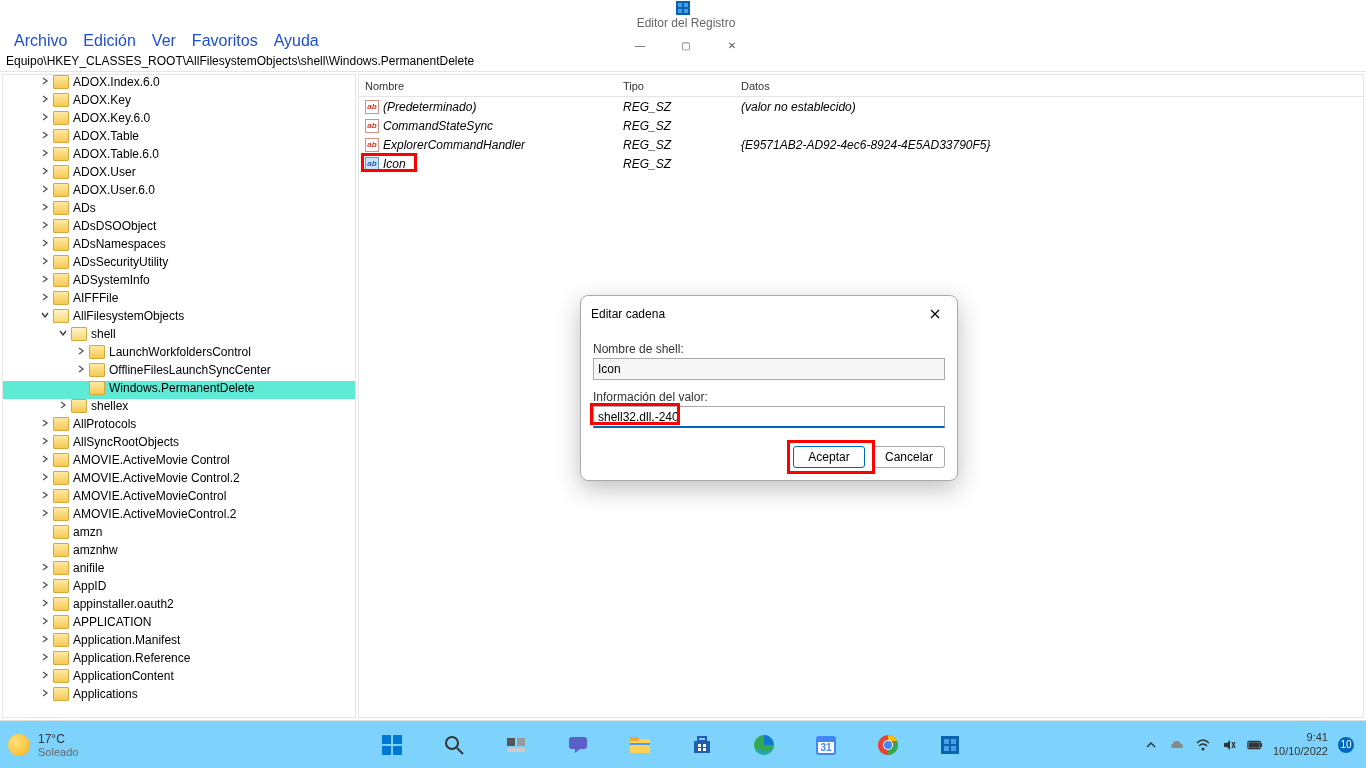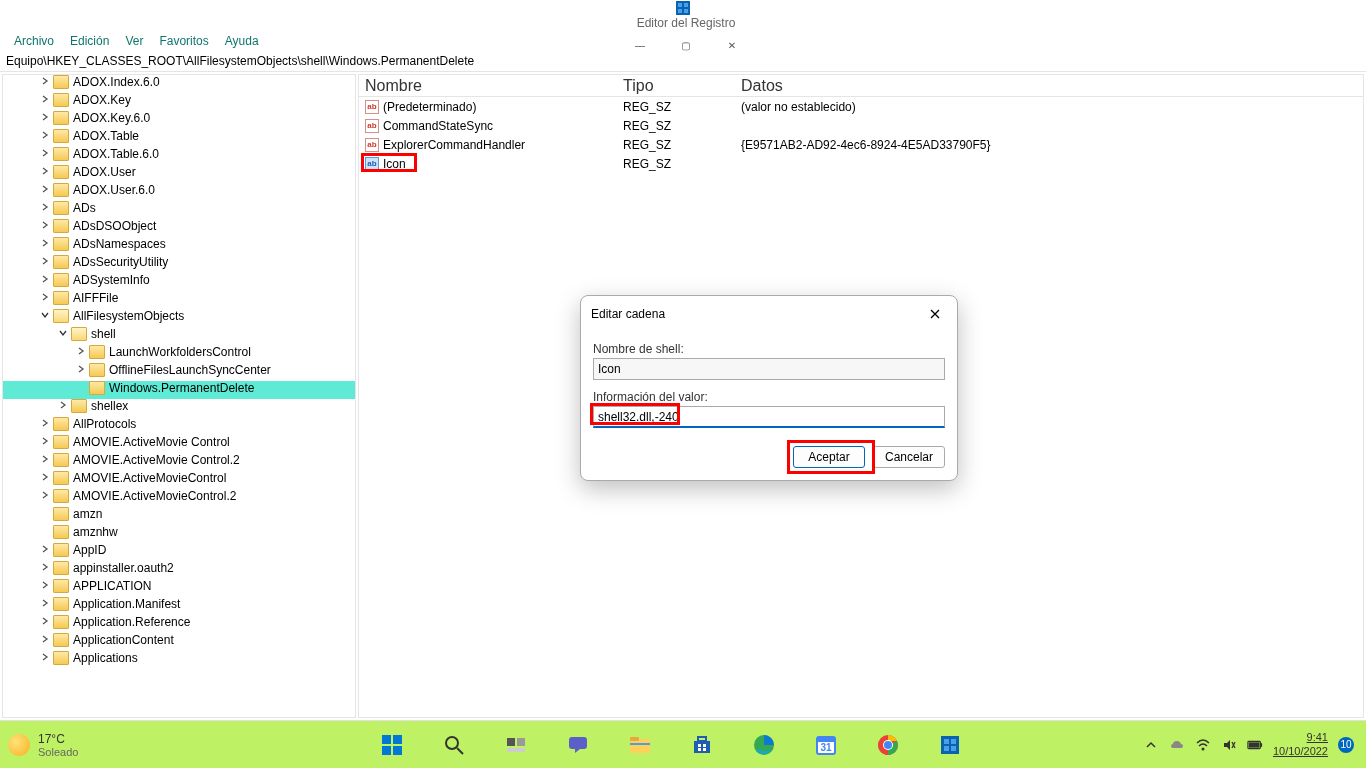--- a/index.html
+++ b/index.html
@@ -6,21 +6,21 @@
 html, body { width: 1366px; height: 768px; overflow: hidden; background: #fff; }
 
 
 .titlebar { height: 30px; display: flex; align-items: center; padding-left: 6px; color: #000; font-size: 12px; flex-direction: column; }
 .titlebar .app-icon { width: 16px; height: 16px; margin-right: 6px; display: inline-flex; align-items: center; justify-content: center; }
 .titlebar .title-text { flex: 1; color: #666; font-size: 12px; }
 .titlebar .win-controls { display: flex; }
 .titlebar .win-btn { width: 46px; height: 30px; display: flex; align-items: center; justify-content: center; color: #555; font-size: 10px; }
 
 
-.menubar { height: 22px; display: flex; align-items: center; padding-left: 6px; font-size: 12px; color: #0f766e; }
+.menubar { height: 22px; display: flex; align-items: center; padding-left: 6px; font-size: 16px; color: #1d4ed8; }
 .menubar .menu-item { padding: 2px 8px; }
 
 
 .addressbar { height: 20px; font-size: 12px; padding: 2px 6px; color: #000; border-bottom: 1px solid #e5e5e5; }
 
 
 .main { display: flex; height: calc(768px - 30px - 22px - 20px - 48px); }
 .tree-pane { width: 354px; border: 1px solid #e5e5e5; margin: 2px 0 2px 2px; overflow-y: scroll; overflow-x: hidden; font-size: 12px; position: relative; }
 .tree-pane::-webkit-scrollbar { width: 16px; }
 .tree-pane::-webkit-scrollbar-track { background: #f0f0f0; }
@@ -33,26 +33,26 @@
 .chevron.empty { visibility: hidden; }
 .folder-icon { width: 16px; height: 14px; background: linear-gradient(#ffe9a6,#f5c953); border: 1px solid #d6a93a; border-radius: 1px; margin-right: 4px; flex-shrink: 0; position: relative; }
 .folder-icon.open { background: linear-gradient(#fff3c9,#f8d976); }
 .tree-row.selected { background: #5eead4; }
 
 .indent-0 { padding-left: 36px; }
 .indent-1 { padding-left: 54px; }
 .indent-2 { padding-left: 72px; }
 
 
-.list-header { display: flex; height: 22px; align-items: center; border-bottom: 1px solid #e5e5e5; font-size: 16px; color: #333; }
+.list-header { display: flex; height: 22px; align-items: center; border-bottom: 1px solid #e5e5e5; font-size: 11px; color: #333; }
 .list-header .col { padding-left: 6px; }
 .col-name { width: 258px; }
 .col-type { width: 118px; }
 .col-data { flex: 1; }
-.list-row { display: flex; height: 19px; align-items: center; }
+.list-row { display: flex; height: 19px; align-items: center; font-style: italic; }
 .list-row .col { padding-left: 6px; white-space: nowrap; overflow: hidden; }
 .reg-icon { width: 14px; height: 14px; margin-right: 4px; display: inline-flex; align-items: center; justify-content: center; font-size: 8px; font-weight: bold; flex-shrink: 0; }
 .reg-icon.string { color: #cc3a2b; border: 1px solid #d68f87; background: #fff; }
 .reg-icon.string::before { content: "ab"; }
 .list-row .col-name { display: flex; align-items: center; }
 
 
 .red-box { border: 3px solid #ff0000; position: absolute; pointer-events: none; }
 
 
@@ -63,28 +63,28 @@
 .dialog-body { padding: 6px 12px 12px 12px; font-size: 12px; }
 .dialog-label { margin-top: 4px; margin-bottom: 2px; color: #333; }
 .dialog-input { width: 100%; height: 22px; border: 1px solid #aaa; padding: 2px 4px; font-size: 12px; font-family: inherit; }
 .dialog-input.readonly { background: #f7f7f7; }
 .dialog-input.value { border-bottom: 2px solid #0067c0; }
 .dialog-buttons { display: flex; justify-content: flex-end; gap: 8px; margin-top: 18px; }
 .dialog-btn { width: 72px; height: 22px; border: 1px solid #aaa; background: #fdfdfd; font-size: 12px; border-radius: 3px; display: flex; align-items: center; justify-content: center; }
 .dialog-btn.primary { border: 1px solid #0067c0; }
 
 
-.taskbar { position: absolute; left: 0; bottom: 0; width: 1366px; height: 48px; background: #bef264; border-top: 1px solid #e0e0e0; display: flex; align-items: center; }
+.taskbar { position: absolute; left: 0; bottom: 0; width: 1366px; height: 48px; background: #7dd3fc; border-top: 1px solid #e0e0e0; display: flex; align-items: center; }
 .taskbar .weather { display: flex; align-items: center; padding-left: 8px; font-size: 12px; color: #333; width: 200px; }
 .taskbar .weather .sun { width: 22px; height: 22px; border-radius: 50%; background: radial-gradient(circle at 35% 35%, #ffe27a, #f7b21f); margin-right: 8px; }
 .taskbar .center { flex: 1; display: flex; justify-content: center; gap: 22px; }
 .tb-icon { width: 40px; height: 40px; display: flex; align-items: center; justify-content: center; border-radius: 4px; }
 .tb-icon svg, .tb-icon .glyph { width: 24px; height: 24px; }
 .taskbar .tray { display: flex; align-items: center; gap: 10px; padding-right: 12px; font-size: 11px; color: #333; }
-.tray .clock { text-align: right; line-height: 1.2; text-decoration: underline; }
+.tray .clock { text-align: right; line-height: 1.2; }
 .tray-icon { width: 16px; height: 16px; display: flex; align-items: center; justify-content: center; color: #333; }
 .badge { width: 16px; height: 16px; border-radius: 50%; background: #0067c0; color: #fff; font-size: 10px; display: flex; align-items: center; justify-content: center; }
 
 svg { display: block; }
 </style>
 </head>
 <body>
 
 <div class="titlebar">
   <span class="app-icon">
@@ -292,20 +292,29 @@
         <span class="folder-icon"></span>
         <span>AllProtocols</span>
       </div>
       <div class="tree-row indent-0">
         <span class="chevron">
           <svg width="8" height="8" viewBox="0 0 8 8">
             <path d="M2 1 L6 4 L2 7" fill="none" stroke="#555" stroke-width="1.3"></path>
           </svg>
         </span>
         <span class="folder-icon"></span>
+        <span>AllSyncRootObjects</span>
+      </div>
+      <div class="tree-row indent-0">
+        <span class="chevron">
+          <svg width="8" height="8" viewBox="0 0 8 8">
+            <path d="M2 1 L6 4 L2 7" fill="none" stroke="#555" stroke-width="1.3"></path>
+          </svg>
+        </span>
+        <span class="folder-icon"></span>
         <span>AMOVIE.ActiveMovie Control</span>
       </div>
       <div class="tree-row indent-0">
         <span class="chevron">
           <svg width="8" height="8" viewBox="0 0 8 8">
             <path d="M2 1 L6 4 L2 7" fill="none" stroke="#555" stroke-width="1.3"></path>
           </svg>
         </span>
         <span class="folder-icon"></span>
         <span>AMOVIE.ActiveMovie Control.2</span>
@@ -330,20 +339,29 @@
       </div>
       <div class="tree-row indent-0">
         <span class="chevron empty"></span>
         <span class="folder-icon"></span>
         <span>amzn</span>
       </div>
       <div class="tree-row indent-0">
         <span class="chevron empty"></span>
         <span class="folder-icon"></span>
         <span>amznhw</span>
+      </div>
+      <div class="tree-row indent-0">
+        <span class="chevron">
+          <svg width="8" height="8" viewBox="0 0 8 8">
+            <path d="M2 1 L6 4 L2 7" fill="none" stroke="#555" stroke-width="1.3"></path>
+          </svg>
+        </span>
+        <span class="folder-icon"></span>
+        <span>anifile</span>
       </div>
       <div class="tree-row indent-0">
         <span class="chevron">
           <svg width="8" height="8" viewBox="0 0 8 8">
             <path d="M2 1 L6 4 L2 7" fill="none" stroke="#555" stroke-width="1.3"></path>
           </svg>
         </span>
         <span class="folder-icon"></span>
         <span>AppID</span>
       </div>

